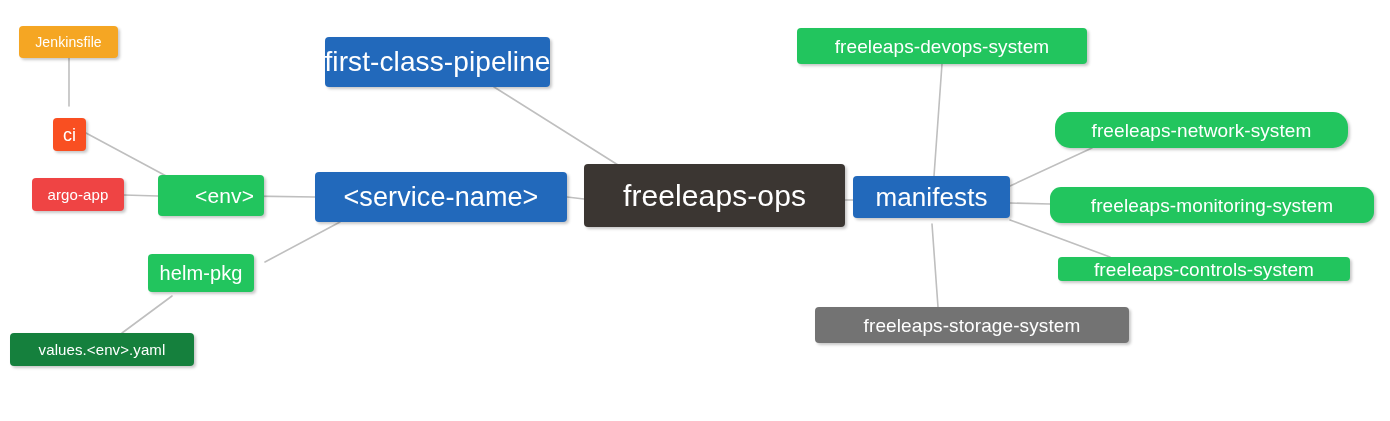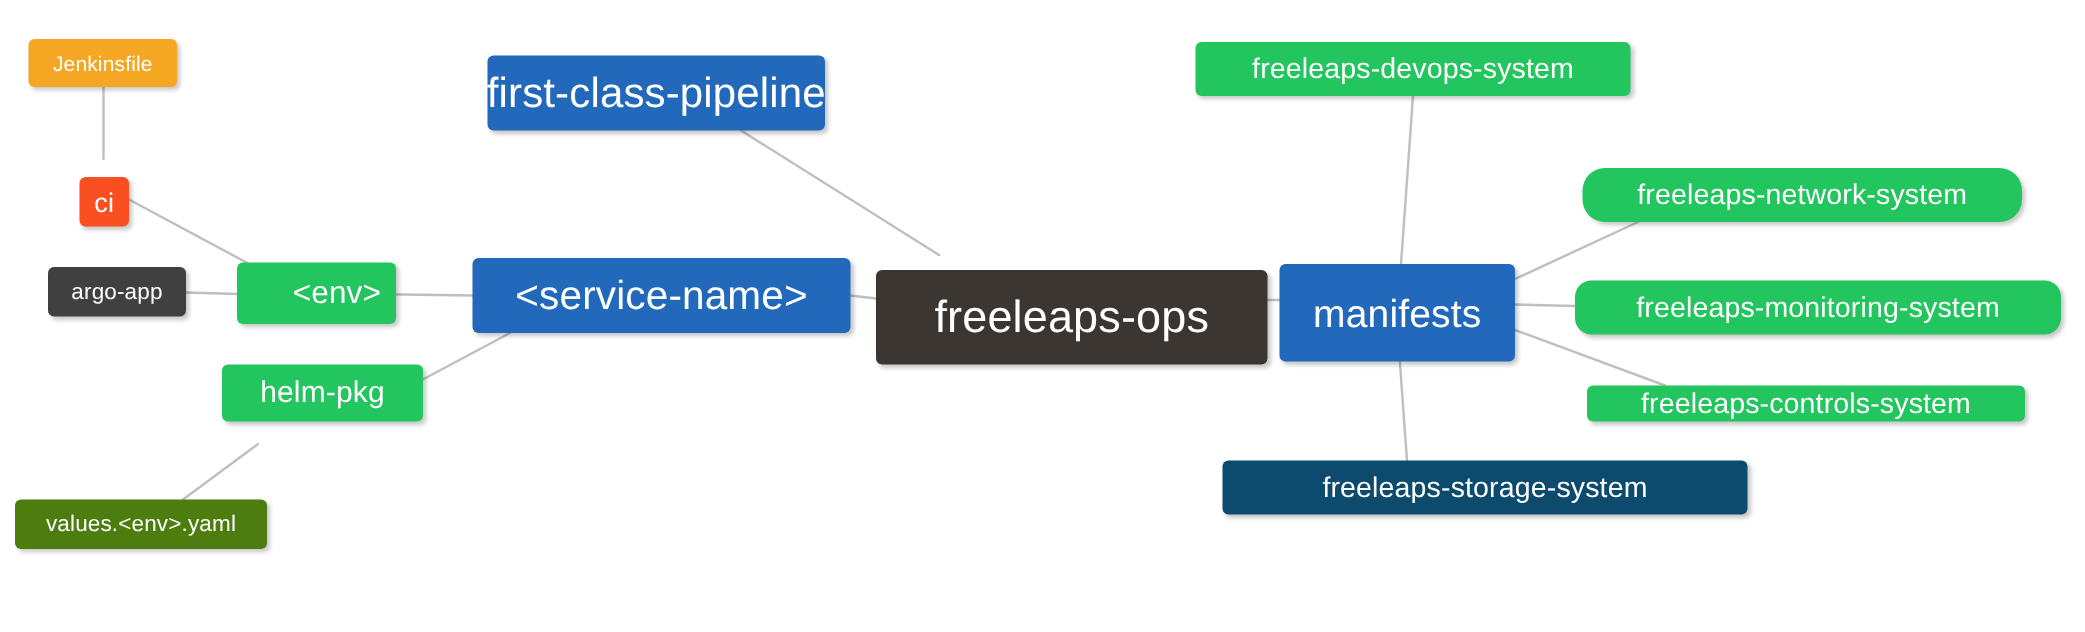--- a/index.html
+++ b/index.html
@@ -66,53 +66,53 @@
       <line x1="1010" y1="220" x2="1110" y2="257" stroke="#bfbfbf" stroke-width="1.6" stroke-linecap="round"></line>
       <line x1="932" y1="224" x2="938" y2="307" stroke="#bfbfbf" stroke-width="1.6" stroke-linecap="round"></line>
     </svg>
   <div id="node-layer">
       <div class="node" style="left: 19px; top: 26px; width: 99px; height: 32px; background: rgb(245, 166, 35); font-size: 14px;">
         <span class="node-label">Jenkinsfile</span>
       </div>
       <div class="node" style="left: 53px; top: 106px; width: 33px; height: 33px; background: rgb(249, 79, 33); font-size: 18px; margin-top: 12px;">
         <span class="node-label">ci</span>
       </div>
-      <div class="node" style="left: 32px; top: 178px; width: 92px; height: 33px; background: #404040; font-size: 15px; text-align: right;">
+      <div class="node" style="left: 32px; top: 178px; width: 92px; height: 33px; background: #ef4444; font-size: 15px; text-align: right;">
         <span class="node-label">argo-app</span>
       </div>
       <div class="node" style="left: 158px; top: 175px; width: 106px; height: 41px; background: rgb(34, 197, 94); font-size: 21px; justify-content: flex-end;">
         <span class="node-label">&lt;env&gt;</span>
       </div>
-      <div class="node" style="left: 148px; top: 243px; width: 134px; height: 38px; background: rgb(34, 197, 94); font-size: 20px;">
+      <div class="node" style="left: 148px; top: 254px; width: 106px; height: 38px; background: rgb(34, 197, 94); font-size: 20px;">
         <span class="node-label">helm-pkg</span>
       </div>
-      <div class="node" style="left: 10px; top: 333px; width: 168px; height: 33px; background: #4d7c0f; font-size: 15px;">
+      <div class="node" style="left: 10px; top: 333px; width: 184px; height: 33px; background: #15803d; font-size: 15px;">
         <span class="node-label">values.&lt;env&gt;.yaml</span>
       </div>
       <div class="node" style="left: 314px; top: 37px; width: 225px; height: 50px; background: rgb(34, 105, 187); font-size: 28px; margin-left: 11px;">
         <span class="node-label">first-class-pipeline</span>
       </div>
       <div class="node" style="left: 315px; top: 172px; width: 252px; height: 50px; background: rgb(34, 105, 187); font-size: 27px;">
         <span class="node-label">&lt;service-name&gt;</span>
       </div>
-      <div class="node" style="left: 584px; top: 180px; width: 261px; height: 63px; background: rgb(59, 54, 50); font-size: 30px;">
+      <div class="node" style="left: 584px; top: 164px; width: 261px; height: 63px; background: rgb(59, 54, 50); font-size: 30px;">
         <span class="node-label">freeleaps-ops</span>
       </div>
-      <div class="node" style="left: 853px; top: 176px; width: 157px; height: 65px; background: rgb(34, 105, 187); font-size: 26px;">
+      <div class="node" style="left: 853px; top: 176px; width: 157px; height: 42px; background: rgb(34, 105, 187); font-size: 26px;">
         <span class="node-label">manifests</span>
       </div>
       <div class="node" style="left: 797px; top: 28px; width: 290px; height: 36px; background: rgb(34, 197, 94); font-size: 19px;">
         <span class="node-label">freeleaps-devops-system</span>
       </div>
       <div class="node" style="left: 1055px; top: 112px; width: 293px; height: 36px; background: rgb(34, 197, 94); font-size: 19px; border-radius: 15px;">
         <span class="node-label">freeleaps-network-system</span>
       </div>
       <div class="node" style="left: 1050px; top: 187px; width: 324px; height: 36px; background: rgb(34, 197, 94); font-size: 19px; border-radius: 11px;">
         <span class="node-label">freeleaps-monitoring-system</span>
       </div>
       <div class="node" style="left: 1058px; top: 257px; width: 292px; height: 24px; background: rgb(34, 197, 94); font-size: 19px;">
         <span class="node-label">freeleaps-controls-system</span>
       </div>
-      <div class="node" style="left: 815px; top: 307px; width: 350px; height: 36px; background: #0c4a6e; font-size: 19px;">
+      <div class="node" style="left: 815px; top: 307px; width: 314px; height: 36px; background: #737373; font-size: 19px;">
         <span class="node-label">freeleaps-storage-system</span>
       </div>
     </div>
 </div>
 
 </body></html>

